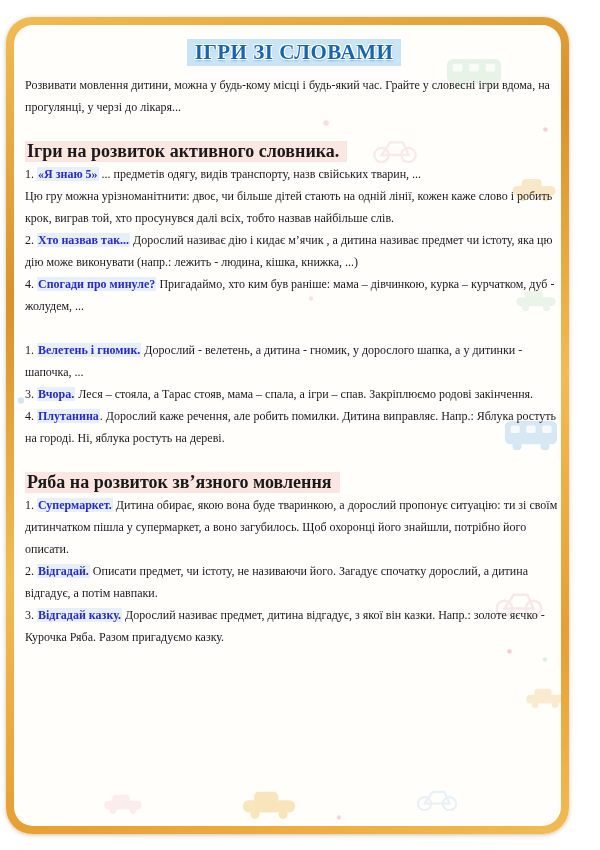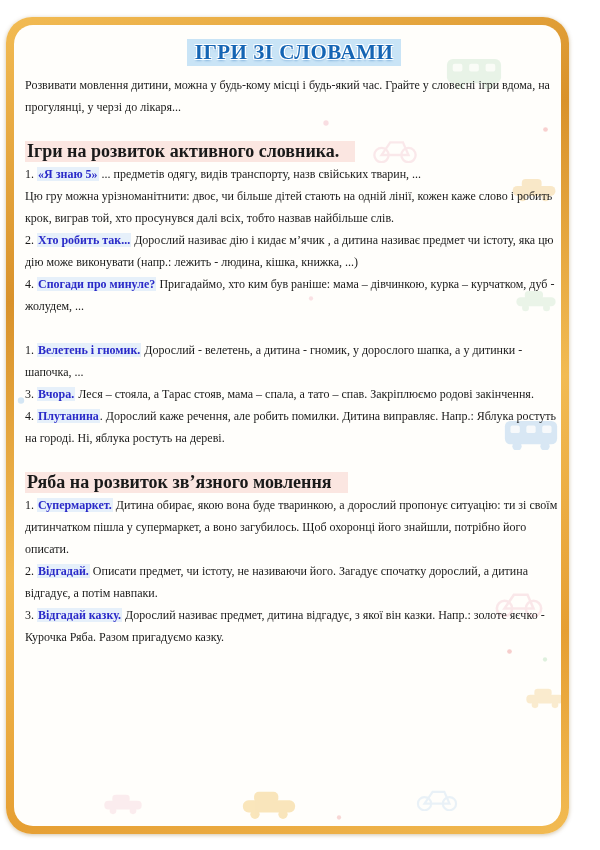--- a/index.html
+++ b/index.html
@@ -33,21 +33,21 @@
     color:var(--c-title-blue);background:var(--c-title-bg);padding:1px 8px;
     text-shadow:1px 1px 0 #fff,-1px -1px 0 #fff,1px -1px 0 #fff,-1px 1px 0 #fff,0 2px 2px rgba(21,101,180,.35);
   }
   .intro,.item,.item-extra{
     margin:0;font-size:12px;line-height:22px;
   }
   .section{margin-top:22px;}
   .heading-row{line-height:22px;}
   .heading{
     font-weight:bold;font-size:18px;background:var(--c-heading-bg);
-    padding:0 16px 1px 2px;
+    padding:0 8px 1px 2px;
   }
   .num{color:var(--c-text);}
   .game{
     color:var(--c-game-blue);font-weight:bold;background:var(--c-game-bg);
     padding:0 1px;
     text-align:center;
   }
 </style>
 </head>
 <body>
@@ -145,32 +145,32 @@
         </div>
         <p class="intro">Розвивати мовлення дитини, можна у будь-кому місці і будь-який час. Грайте у словесні ігри вдома, на прогулянці, у черзі до лікаря...</p>
         <div id="sections">
   <section class="section">
     <div class="heading-row">
       <span class="heading">Ігри на розвиток активного словника.</span>
     </div>
     <div class="items">
   <p class="item"><span class="num">1. </span><span class="game">«Я знаю 5»</span><span class="after"> ... предметів одягу, видів транспорту, назв свійських тварин, ...</span></p>
 <p class="item-extra">Цю гру можна урізноманітнити: двоє, чи більше дітей стають на одній лінії, кожен каже слово і робить крок, виграв той, хто просунувся далі всіх, тобто назвав найбільше слів.</p>
-  <p class="item"><span class="num">2. </span><span class="game">Хто робить так...</span><span class="after"> Дорослий називає дію і кидає м’ячик , а дитина називає предмет чи істоту, яка цю дію може виконувати (напр.: лежить - людина, кішка, книжка, ...)</span></p>
+  <p class="item"><span class="num">2. </span><span class="game">Хто назвав так...</span><span class="after"> Дорослий називає дію і кидає м’ячик , а дитина називає предмет чи істоту, яка цю дію може виконувати (напр.: лежить - людина, кішка, книжка, ...)</span></p>
 
   <p class="item"><span class="num">4. </span><span class="game">Спогади про минуле?</span><span class="after"> Пригадаймо, хто ким був раніше: мама – дівчинкою, курка – курчатком, дуб - жолудем, ...</span></p>
 </div>
   </section>
 
   <section class="section">
     <div class="items">
   <p class="item"><span class="num">1. </span><span class="game">Велетень і гномик.</span><span class="after"> Дорослий - велетень, а дитина - гномик, у дорослого шапка, а у дитинки - шапочка, ...</span></p>
 
 
-  <p class="item"><span class="num">3. </span><span class="game">Вчора.</span><span class="after"> Леся – стояла, а Тарас стояв, мама – спала, а тато – спав. Закріплюємо родові закінчення.</span></p>
+  <p class="item"><span class="num">3. </span><span class="game">Вчора.</span><span class="after"> Леся – стояла, а Тарас стояв, мама – спала, а ігри – спав. Закріплюємо родові закінчення.</span></p>
 
   <p class="item"><span class="num">4. </span><span class="game">Плутанина</span><span class="after">. Дорослий каже речення, але робить помилки. Дитина виправляє. Напр.: Яблука ростуть на городі. Ні, яблука ростуть на дереві.</span></p>
 </div>
   </section>
 
   <section class="section">
     <div class="heading-row">
       <span class="heading">Ряба на розвиток зв’язного мовлення</span>
     </div>
     <div class="items">

